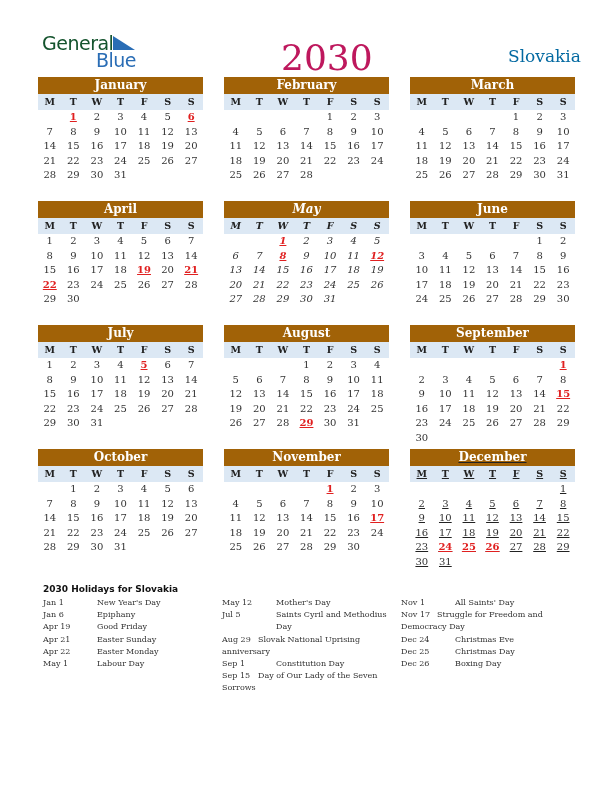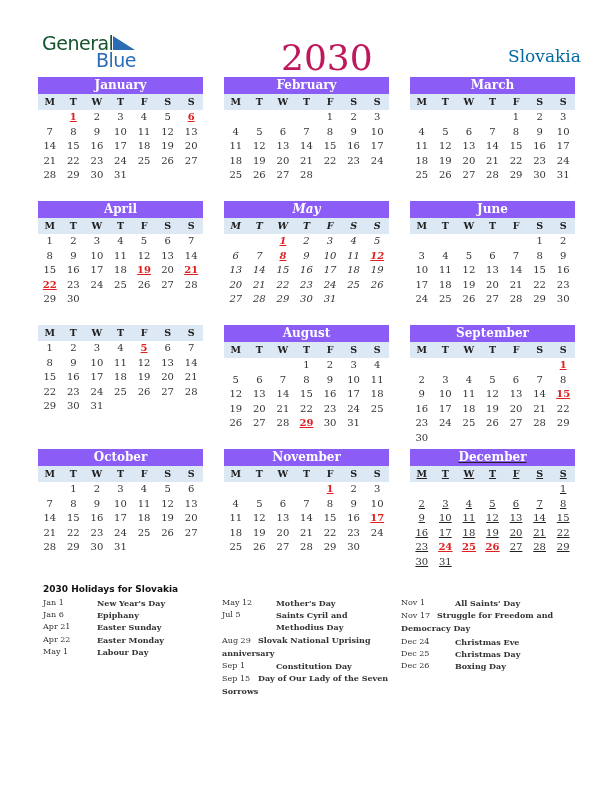--- a/index.html
+++ b/index.html
@@ -5,32 +5,32 @@
   html, body { margin:0; padding:0; background:#ffffff; }
   body { width:612px; height:792px; position:relative; overflow:hidden; font-family:"DejaVu Serif", serif; color:#222; }
   .logo { position:absolute; left:42px; top:32px; width:100px; height:40px; }
   .logo .gen { position:absolute; left:0; top:0; font-family:"DejaVu Sans", sans-serif; font-size:19px; color:#14532d; letter-spacing:-0.5px; }
   .logo .blue { position:absolute; left:54px; top:17px; font-family:"DejaVu Sans", sans-serif; font-size:19px; color:#2a6db5; letter-spacing:-0.5px; }
   .logo .tri { position:absolute; left:71px; top:4px; width:0; height:0; border-left:22px solid #2a6db5; border-top:14px solid transparent; }
   .year { position:absolute; left:281px; top:37px; font-size:36px; color:#be185d; }
   .country { position:absolute; left:494px; top:46px; font-size:17px; color:#0369a1;margin-left:14px; }
 
   .month { position:absolute; width:165px; }
-  .mhead { height:17px; background:#8b5cf6; color:#fff; text-align:center; font-weight:bold; font-size:12px; line-height:17px; }
+  .mhead { height:17px; background:#a16207; color:#fff; text-align:center; font-weight:bold; font-size:12px; line-height:17px; }
   .dow { display:flex; height:16px; background:#dce8f4; }
   .dow span { flex:1; text-align:center; font-size:9.5px; font-weight:bold; line-height:16px; color:#222; }
   .grid { display:flex; flex-wrap:wrap; }
   .grid span { width:23.57px; height:14.6px; text-align:center; font-size:10px; line-height:14.6px; color:#333; }
   .grid span.hol { color:#e02020; font-weight:bold; text-decoration:underline; }
 
   .hol-title { position:absolute; left:43px; top:584px; font-family:"DejaVu Sans", sans-serif; font-weight:bold; font-size:9px; color:#111;text-align:center; }
   .hcol { position:absolute; font-size:8px; color:#333; }
   .hrow { display:flex; line-height:12.2px;gap:18px; }
   .hrow .d { width:36px; flex-shrink:0; }
-  .hrow .n { flex:1;font-weight:bold; }
+  .hrow .n { flex:1; }
   .hrow.wrap { display:block; }
   .hrow.wrap .d { display:inline-block; }
 </style>
 </head>
 <body>
 
 <div class="logo">
   <span class="gen">General</span>
   <span class="tri"></span>
   <span class="blue">Blue</span>
@@ -314,20 +314,21 @@
         <span>24</span>
         <span>25</span>
         <span>26</span>
         <span>27</span>
         <span>28</span>
         <span>29</span>
         <span>30</span>
       </div>
     </div>
     <div class="month" style="left: 38px; top: 325px;">
+      <div class="mhead">July</div>
       <div class="dow">
         <span>M</span>
         <span>T</span>
         <span>W</span>
         <span>T</span>
         <span>F</span>
         <span>S</span>
         <span>S</span>
       </div>
       <div class="grid">
@@ -614,20 +615,24 @@
     <div class="hcol" style="left: 43px; top: 597px; width: 170px;">
       <div class="hrow">
         <span class="d">Jan 1</span>
         <span class="n">New Year's Day</span>
       </div>
       <div class="hrow">
         <span class="d">Jan 6</span>
         <span class="n">Epiphany</span>
       </div>
       <div class="hrow">
+        <span class="d">Apr 19</span>
+        <span class="n">Good Friday</span>
+      </div>
+      <div class="hrow">
         <span class="d">Apr 21</span>
         <span class="n">Easter Sunday</span>
       </div>
       <div class="hrow">
         <span class="d">Apr 22</span>
         <span class="n">Easter Monday</span>
       </div>
       <div class="hrow">
         <span class="d">May 1</span>
         <span class="n">Labour Day</span>

